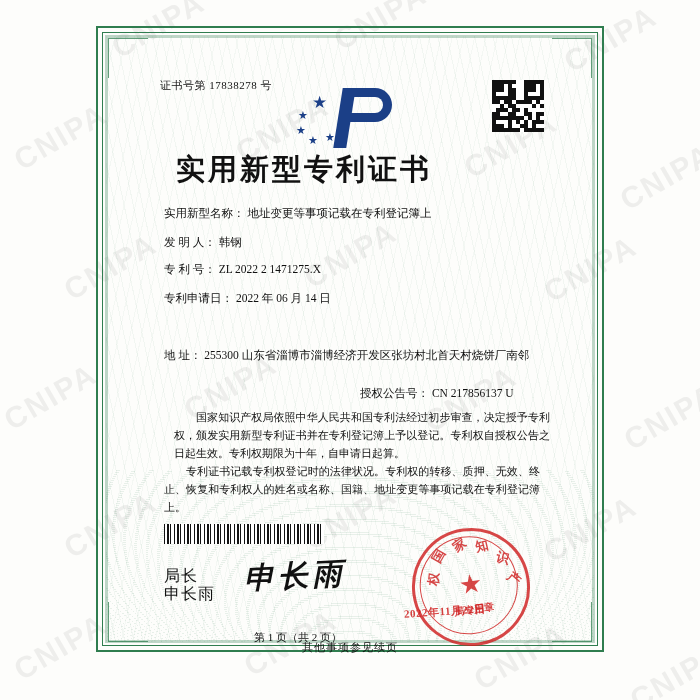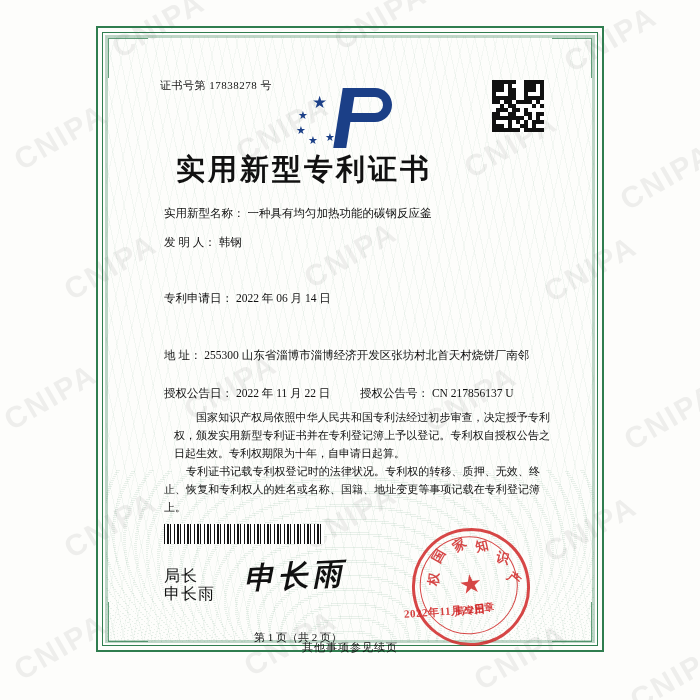--- a/index.html
+++ b/index.html
@@ -574,44 +574,44 @@
     <span class="star s3">★</span>
     <span class="star s4">★</span>
     <span class="star s5">★</span>
     <div class="blue-d"></div>
   </div>
 
   <div class="main-title">实用新型专利证书</div>
 
   <div class="field f-name">
     <span class="lbl">实用新型名称：</span>
-    <span class="val">一种具有均匀加热功能的碳钢反应釜</span>
+    <span class="val">地址变更等事项记载在专利登记簿上</span>
   </div>
 
   <div class="field f-inv">
     <span class="lbl">发 明 人：</span>
     <span class="val">韩钢</span>
   </div>
 
+  <div class="field f-patno">
+    <span class="lbl">专 利 号：</span>
+    <span class="val">ZL 2022 2 1471275.X</span>
+  </div>
 
   <div class="field f-appdate">
     <span class="lbl">专利申请日：</span>
     <span class="val">2022 年 06 月 14 日</span>
   </div>
 
 
   <div class="field f-addr">
     <span class="lbl">地 址：</span>
     <span class="val">255300 山东省淄博市淄博经济开发区张坊村北首天村烧饼厂南邻</span>
   </div>
 
-  <div class="field f-pubdate">
-    <span class="lbl">授权公告日：</span>
-    <span class="val">2022 年 11 月 22 日</span>
-  </div>
 
   <div class="field f-pubno">
     <span class="lbl">授权公告号：</span>
     <span class="val">CN 217856137 U</span>
   </div>
 
   <div class="para para1">国家知识产权局依照中华人民共和国专利法经过初步审查，决定授予专利权，颁发实用新型专利证书并在专利登记簿上予以登记。专利权自授权公告之日起生效。专利权期限为十年，自申请日起算。</div>
   <div class="para para2">专利证书记载专利权登记时的法律状况。专利权的转移、质押、无效、终止、恢复和专利权人的姓名或名称、国籍、地址变更等事项记载在专利登记簿上。</div>
 
   <div class="barcode"></div>

